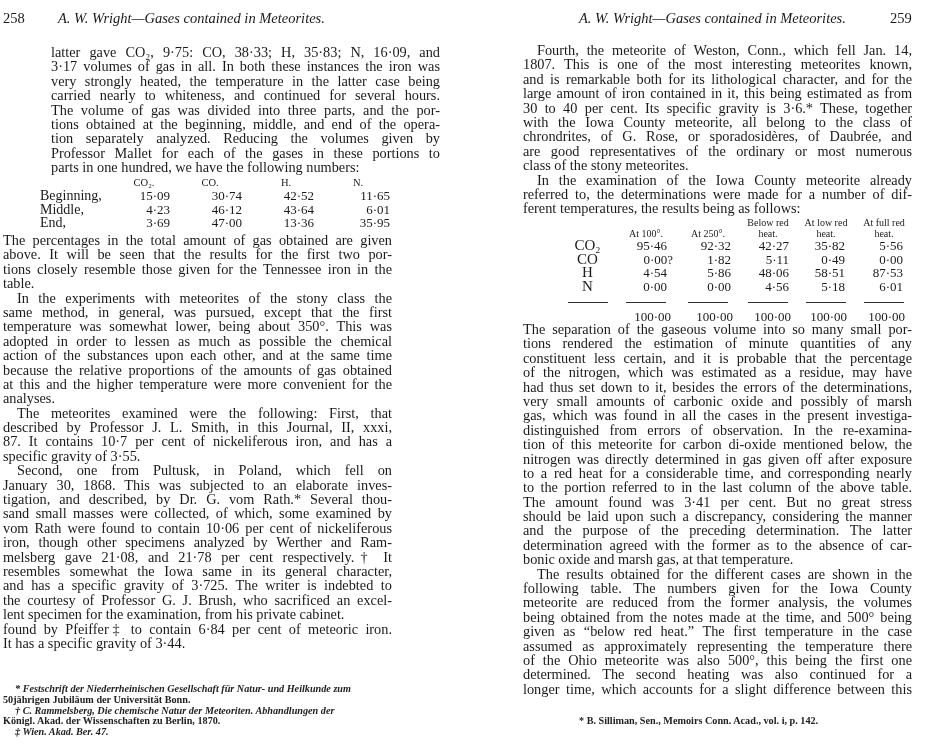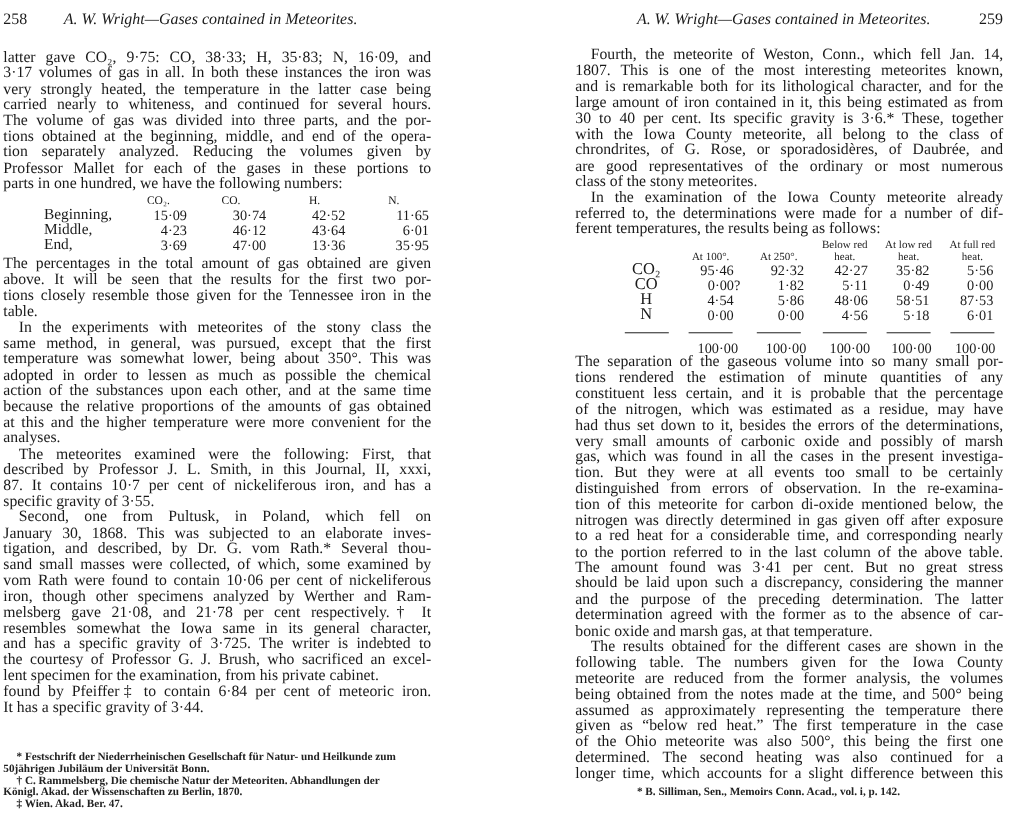--- a/index.html
+++ b/index.html
@@ -29,30 +29,30 @@
   .t2 { position:absolute; left:95px; top:218px; font-size:13px; }
   .t2 th { font-size:10px; line-height:10.5px; text-align:center; vertical-align:bottom; padding-bottom:3px; }
   .t2 td.rowlabel { font-size:15px; line-height:13.6px; text-align:center; width:55px; }
   .t2 td.num { text-align:right; line-height:13.6px; }
   .t2 td.rule { padding-top:9px; }
   .t2 td.rule span { display:block; border-top:1.5px solid #333; margin:0 auto; }
   .t2 td.total { text-align:right; padding-top:6px; }
   .footnotes { position:absolute; font-family:"Liberation Serif","DejaVu Serif",serif;
                font-size:10.2px; line-height:10.8px; font-weight:bold; color:#222; }
   .fn { display:block; white-space:nowrap; }
-  .fn.indent { padding-left:12px; }
+  .fn.indent { padding-left:12px;font-style:italic; }
 </style>
 </head>
 <body>
 
 <div id="left-page" class="page">
   <span class="pg-num" style="left:3px;">258</span>
   <span class="running-head" style="left:58px;"><span class="title">A. W. Wright—Gases contained in Meteorites.</span></span>
 
-  <div class="body-text" style="top:45px;">
+  <div class="body-text" style="top:45px;margin-left:48px;">
     <span class="line">latter gave CO₂, 9·75: CO, 38·33; H, 35·83; N, 16·09, and</span>
     <span class="line">3·17 volumes of gas in all. In both these instances the iron was</span>
     <span class="line">very strongly heated, the temperature in the latter case being</span>
     <span class="line">carried nearly to whiteness, and continued for several hours.</span>
     <span class="line">The volume of gas was divided into three parts, and the por-</span>
     <span class="line">tions obtained at the beginning, middle, and end of the opera-</span>
     <span class="line">tion separately analyzed. Reducing the volumes given by</span>
     <span class="line">Professor Mallet for each of the gases in these portions to</span>
     <span class="line last">parts in one hundred, we have the following numbers:</span>
   </div>
@@ -224,37 +224,36 @@
     </table>
 
   <div class="body-text" style="top:322px;">
     <span class="line">The separation of the gaseous volume into so many small por-</span>
     <span class="line">tions rendered the estimation of minute quantities of any</span>
     <span class="line">constituent less certain, and it is probable that the percentage</span>
     <span class="line">of the nitrogen, which was estimated as a residue, may have</span>
     <span class="line">had thus set down to it, besides the errors of the determinations,</span>
     <span class="line">very small amounts of carbonic oxide and possibly of marsh</span>
     <span class="line">gas, which was found in all the cases in the present investiga-</span>
-    <span class="line">tion. But they were at all events too small to be certainly</span>
     <span class="line">distinguished from errors of observation. In the re-examina-</span>
     <span class="line">tion of this meteorite for carbon di-oxide mentioned below, the</span>
     <span class="line">nitrogen was directly determined in gas given off after exposure</span>
     <span class="line">to a red heat for a considerable time, and corresponding nearly</span>
     <span class="line">to the portion referred to in the last column of the above table.</span>
     <span class="line">The amount found was 3·41 per cent. But no great stress</span>
     <span class="line">should be laid upon such a discrepancy, considering the manner</span>
     <span class="line">and the purpose of the preceding determination. The latter</span>
     <span class="line">determination agreed with the former as to the absence of car-</span>
     <span class="line last">bonic oxide and marsh gas, at that temperature.</span>
     <span class="line indent">The results obtained for the different cases are shown in the</span>
     <span class="line">following table. The numbers given for the Iowa County</span>
     <span class="line">meteorite are reduced from the former analysis, the volumes</span>
     <span class="line">being obtained from the notes made at the time, and 500° being</span>
+    <span class="line">given as “below red heat.” The first temperature in the case</span>
     <span class="line">assumed as approximately representing the temperature there</span>
-    <span class="line">given as “below red heat.” The first temperature in the case</span>
     <span class="line">of the Ohio meteorite was also 500°, this being the first one</span>
     <span class="line">determined. The second heating was also continued for a</span>
     <span class="line">longer time, which accounts for a slight difference between this</span>
   </div>
 
   <div class="footnotes" style="left:114px; width:300px; top:716px;">
     <span class="fn">* B. Silliman, Sen., Memoirs Conn. Acad., vol. i, p. 142.</span>
   </div>
 </div>
 

